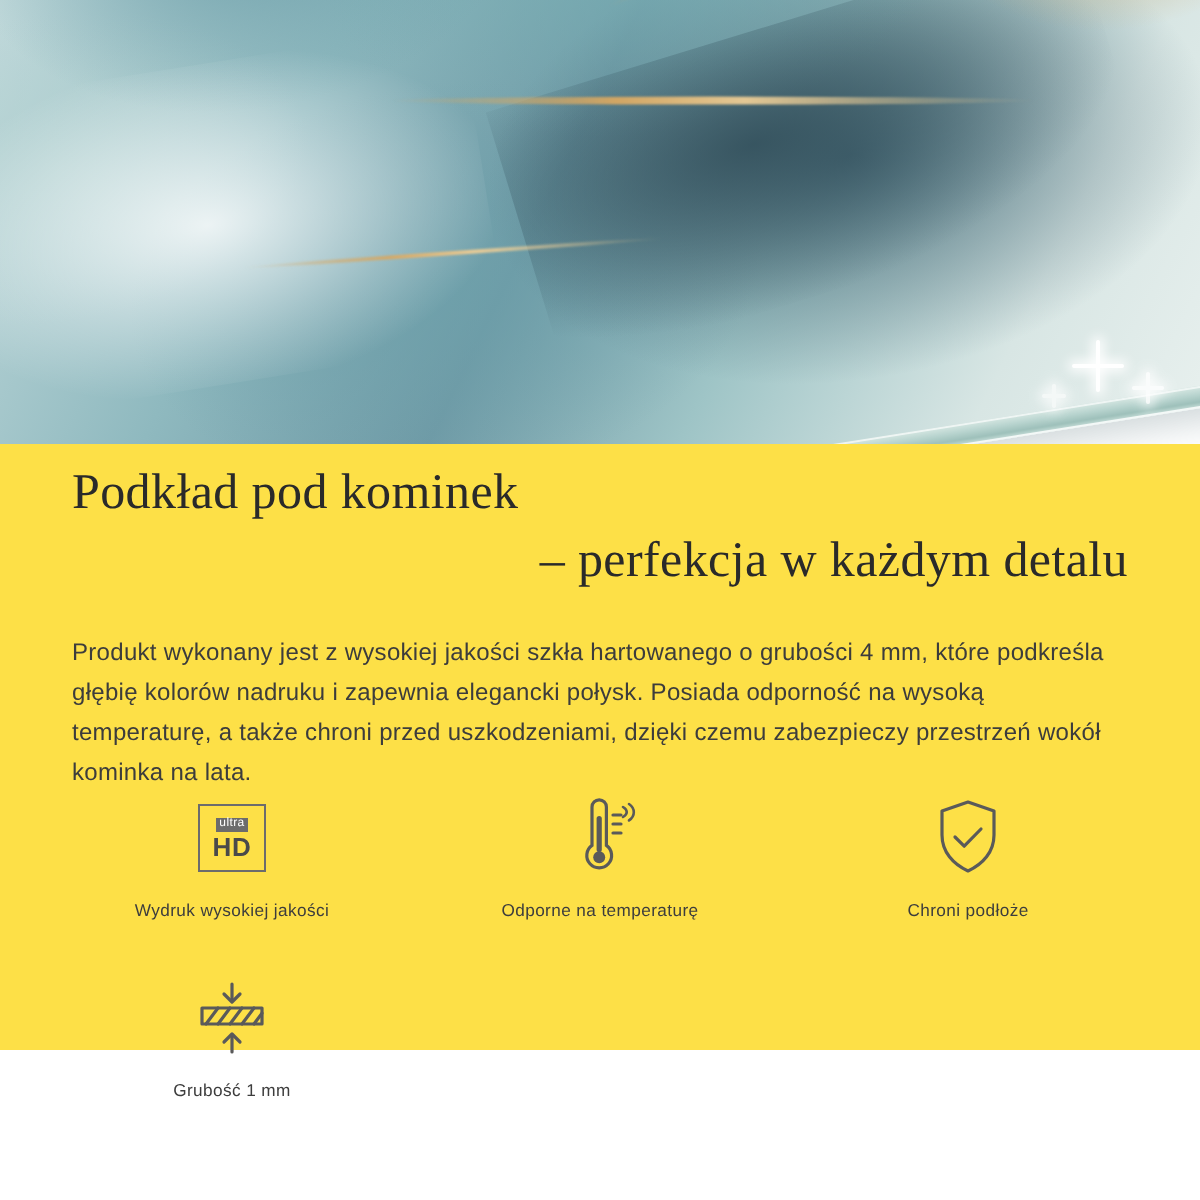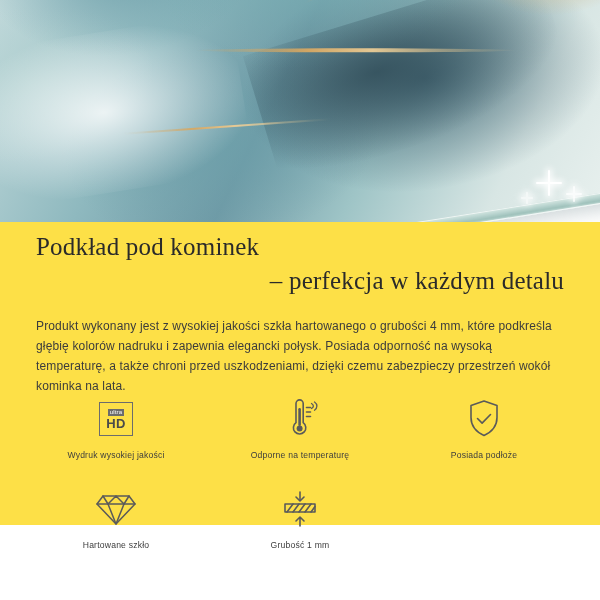--- a/index.html
+++ b/index.html
@@ -279,34 +279,23 @@
       <div class="feature-label">Odporne na temperaturę</div>
     </div>
 
     <div class="feature">
       <div class="feature-ico">
         <svg width="40" height="44" viewBox="0 0 40 44" fill="none" stroke="#5a5a5a" stroke-width="1.6" stroke-linejoin="round" stroke-linecap="round">
           <path d="M20 4l13 4.5v12c0 8.5-5.6 14.6-13 18-7.4-3.4-13-9.5-13-18v-12z"></path>
           <path d="M13.5 21.5l4.6 4.6 8.4-8.6"></path>
         </svg>
       </div>
-      <div class="feature-label">Posiada podłoże</div>
-    </div>
-
-    <div class="feature">
-      <div class="feature-ico">
-        <svg width="42" height="38" viewBox="0 0 42 38" fill="none" stroke="#5a5a5a" stroke-width="1.5" stroke-linejoin="round" stroke-linecap="round">
-          <path d="M8 6h26l6 8-19 20L2 14z"></path>
-          <path d="M2 14h38"></path>
-          <path d="M8 6l5 8 8-8 8 8 5-8"></path>
-          <path d="M13 14l8 20 8-20"></path>
-        </svg>
-      </div>
-      <div class="feature-label">Hartowane szkło</div>
-    </div>
+      <div class="feature-label">Chroni podłoże</div>
+    </div>
+
 
 
     <div class="feature">
       <div class="feature-ico">
         <svg width="42" height="40" viewBox="0 0 42 40" fill="none" stroke="#5a5a5a" stroke-width="1.6" stroke-linecap="round" stroke-linejoin="round">
           <path d="M21 3v8"></path>
           <path d="M17 8l4 4 4-4"></path>
           <rect x="6" y="15" width="30" height="8"></rect>
           <path d="M8 23l6-8M14 23l6-8M20 23l6-8M26 23l6-8M32 23l4-5.4"></path>
           <path d="M21 37v-8"></path>

